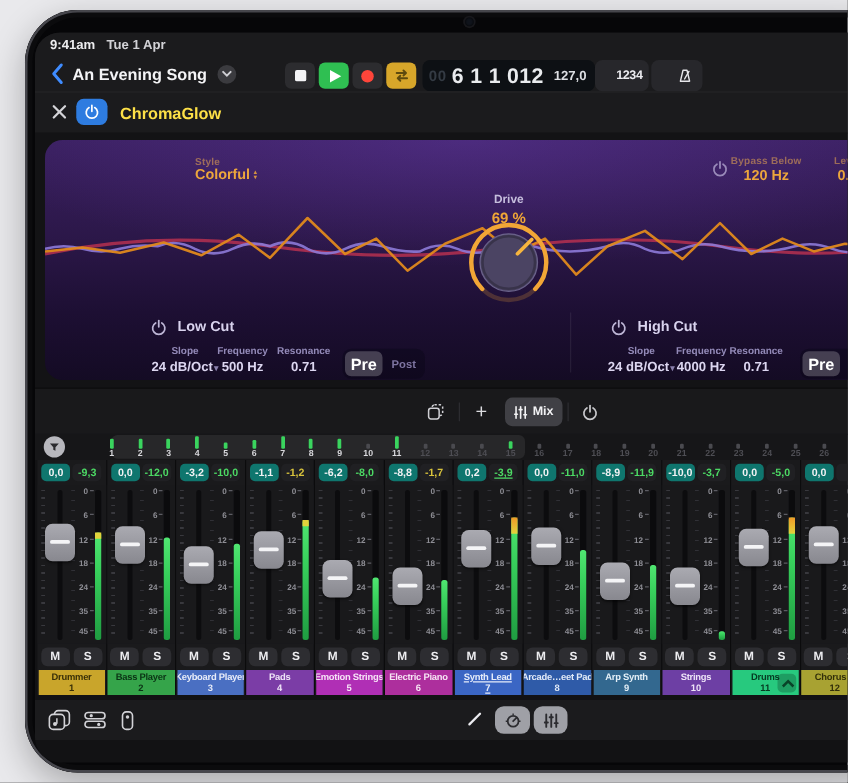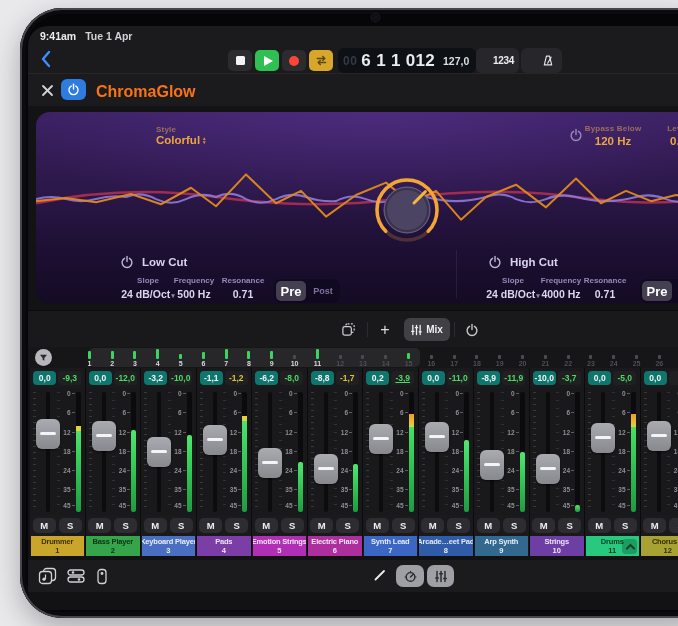--- a/index.html
+++ b/index.html
@@ -37,21 +37,21 @@
   .lcd .iostack .midi{color:#4a6f96;}
   .cgroup{position:absolute;left:448px;top:22px;display:flex;gap:2px;}
   .cbtn{height:25px;background:#27272b;border-radius:6px;display:flex;align-items:center;justify-content:center;padding-left:12px;}
   .cbtn.count{width:31px;font-size:10px;font-weight:700;color:#ececf0;letter-spacing:-.3px;}
   .cbtn.metr{width:29px;}
   
   #pheader{top:47px;height:33px;background:#1b1b1d;border-top:1px solid rgba(255,255,255,.05);}
   .closex{position:absolute;left:13px;top:9px;width:14px;height:14px;}
   .pwrbtn{position:absolute;left:33px;top:5px;width:25px;height:21px;background:#2e7ce0;border-radius:6px;
     display:flex;align-items:center;justify-content:center;}
-  .pname{position:absolute;left:68px;top:9px;font-size:16px;font-weight:600;color:#f97316;}
+  .pname{position:absolute;left:68px;top:9px;font-size:13px;font-weight:600;color:#fde047;}
   
   #parea{top:80px;height:204px;background:#131315;}
   .panel{position:absolute;left:8px;top:6px;width:676px;height:192px;border-radius:14px;overflow:hidden;
     background:radial-gradient(95% 85% at 50% 0%,rgba(124,72,205,.28),transparent 62%),
       linear-gradient(180deg,#3a2060 0%,#2b1748 42%,#1d0f33 72%,#140b24 100%);}
   .pwave{position:absolute;left:0;top:48px;width:676px;height:72px;}
   .fieldlab{font-size:8px;font-weight:700;color:rgba(235,170,80,.55);letter-spacing:.2px;}
   .fieldval{font-size:11.5px;font-weight:700;color:#eda63c;display:flex;align-items:center;gap:3px;}
   .udchev{display:flex;flex-direction:column;font-size:5px;line-height:4px;color:rgba(237,166,60,.85);}
   .modelbox{position:absolute;left:12px;top:8px;width:94px;height:38px;background:rgba(255,255,255,.055);border-radius:9px;padding:5px 0 0 9px;box-sizing:border-box;}
@@ -151,20 +151,28 @@
       <div class="band" id="topband">
         <div class="statusrow">
           <span class="t">9:41am</span>
           <span class="d">Tue 1 Apr</span>
         </div>
         <div class="backbtn">
           <svg width="12" height="18" viewBox="0 0 12 18">
             <polyline points="9,2 3,9 9,16" fill="none" stroke="#3f8cff" stroke-width="2.4" stroke-linecap="round" stroke-linejoin="round"></polyline>
           </svg>
         </div>
+        <div class="titlewrap">
+          <span class="songtitle">An Evening Song</span>
+          <span class="titlechev">
+            <svg width="9" height="6" viewBox="0 0 9 6">
+              <polyline points="1.5,1.5 4.5,4.5 7.5,1.5" fill="none" stroke="#cfcfd4" stroke-width="1.6" stroke-linecap="round"></polyline>
+            </svg>
+          </span>
+        </div>
         <div class="tbtn" id="btn-stop">
             <div class="stopsq"></div>
           </div>
         <div class="tbtn" id="btn-play">
             <div class="playtri"></div>
           </div>
         <div class="tbtn" id="btn-rec">
             <div class="recdot"></div>
           </div>
         <div class="tbtn" id="btn-cycle">
@@ -246,20 +254,24 @@
           </svg>
           <div class="bypassbox">
             <div class="fieldlab">Bypass Below</div>
             <div class="fieldval">120 Hz</div>
           </div>
           <div class="levelbox">
             <div class="fieldlab">Level</div>
             <div class="fieldval">0.0</div>
           </div>
 
+          <div class="drivebox">
+            <div class="drivelab">Drive</div>
+            <div class="driveval">69 %</div>
+          </div>
           <svg class="knobsvg" width="76" height="76" viewBox="0 0 76 76">
             <circle cx="38" cy="38" r="30" fill="none" stroke="rgba(240,166,54,.22)" stroke-width="3.5"></circle>
             <path d="M16.8,59.2 A30,30 0 1 1 59.2,59.2" fill="none" stroke="#f2a636" stroke-width="3.5" stroke-linecap="round"></path>
             <circle cx="38" cy="38" r="23" fill="#4b4463" stroke="#6a628a" stroke-width="1"></circle>
             <circle cx="38" cy="38" r="21" fill="none" stroke="rgba(0,0,0,.25)" stroke-width="2"></circle>
             <line x1="45" y1="31" x2="56.4" y2="19.6" stroke="#f6b53e" stroke-width="3" stroke-linecap="round"></line>
           </svg>
 
           <div class="cutsec">
             <svg class="pwr" style="left:84px;top:143px" viewBox="0 0 16 16">
@@ -667,21 +679,21 @@
                 <div class="mfill" style="height: 98px;">
                   <div class="tip-o"></div>
                 </div>
               </div>
               <div class="fthumb" style="top: 35.5px;"></div>
             </div>
             <div class="ms-row">
               <div class="msbtn">M</div>
               <div class="msbtn">S</div>
             </div>
-            <div class="tlabel" style="background: rgb(59, 102, 196); color: rgb(231, 237, 250);">
+            <div class="tlabel" style="background: rgb(59, 102, 196); color: rgb(231, 237, 250); text-decoration: underline;">
               <div class="tname">Synth Lead</div>
               <div class="tnum">7</div>
             </div>
           </div>
           <div class="strip">
             <div class="db-row">
               <div class="pill vol">0,0</div>
               <div class="pill peak" style="color: rgb(76, 217, 100);">-11,0</div>
             </div>
             <div class="sbody">

